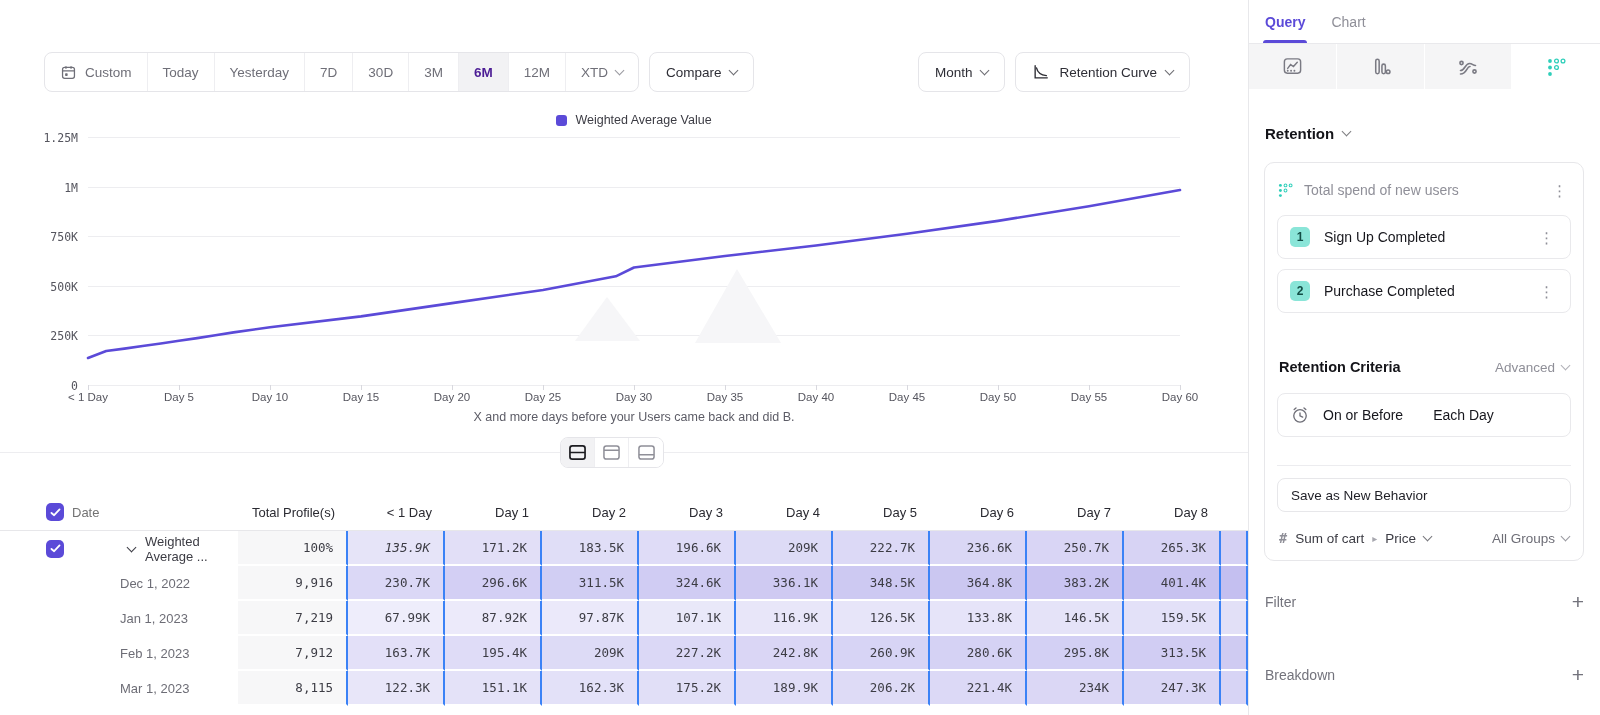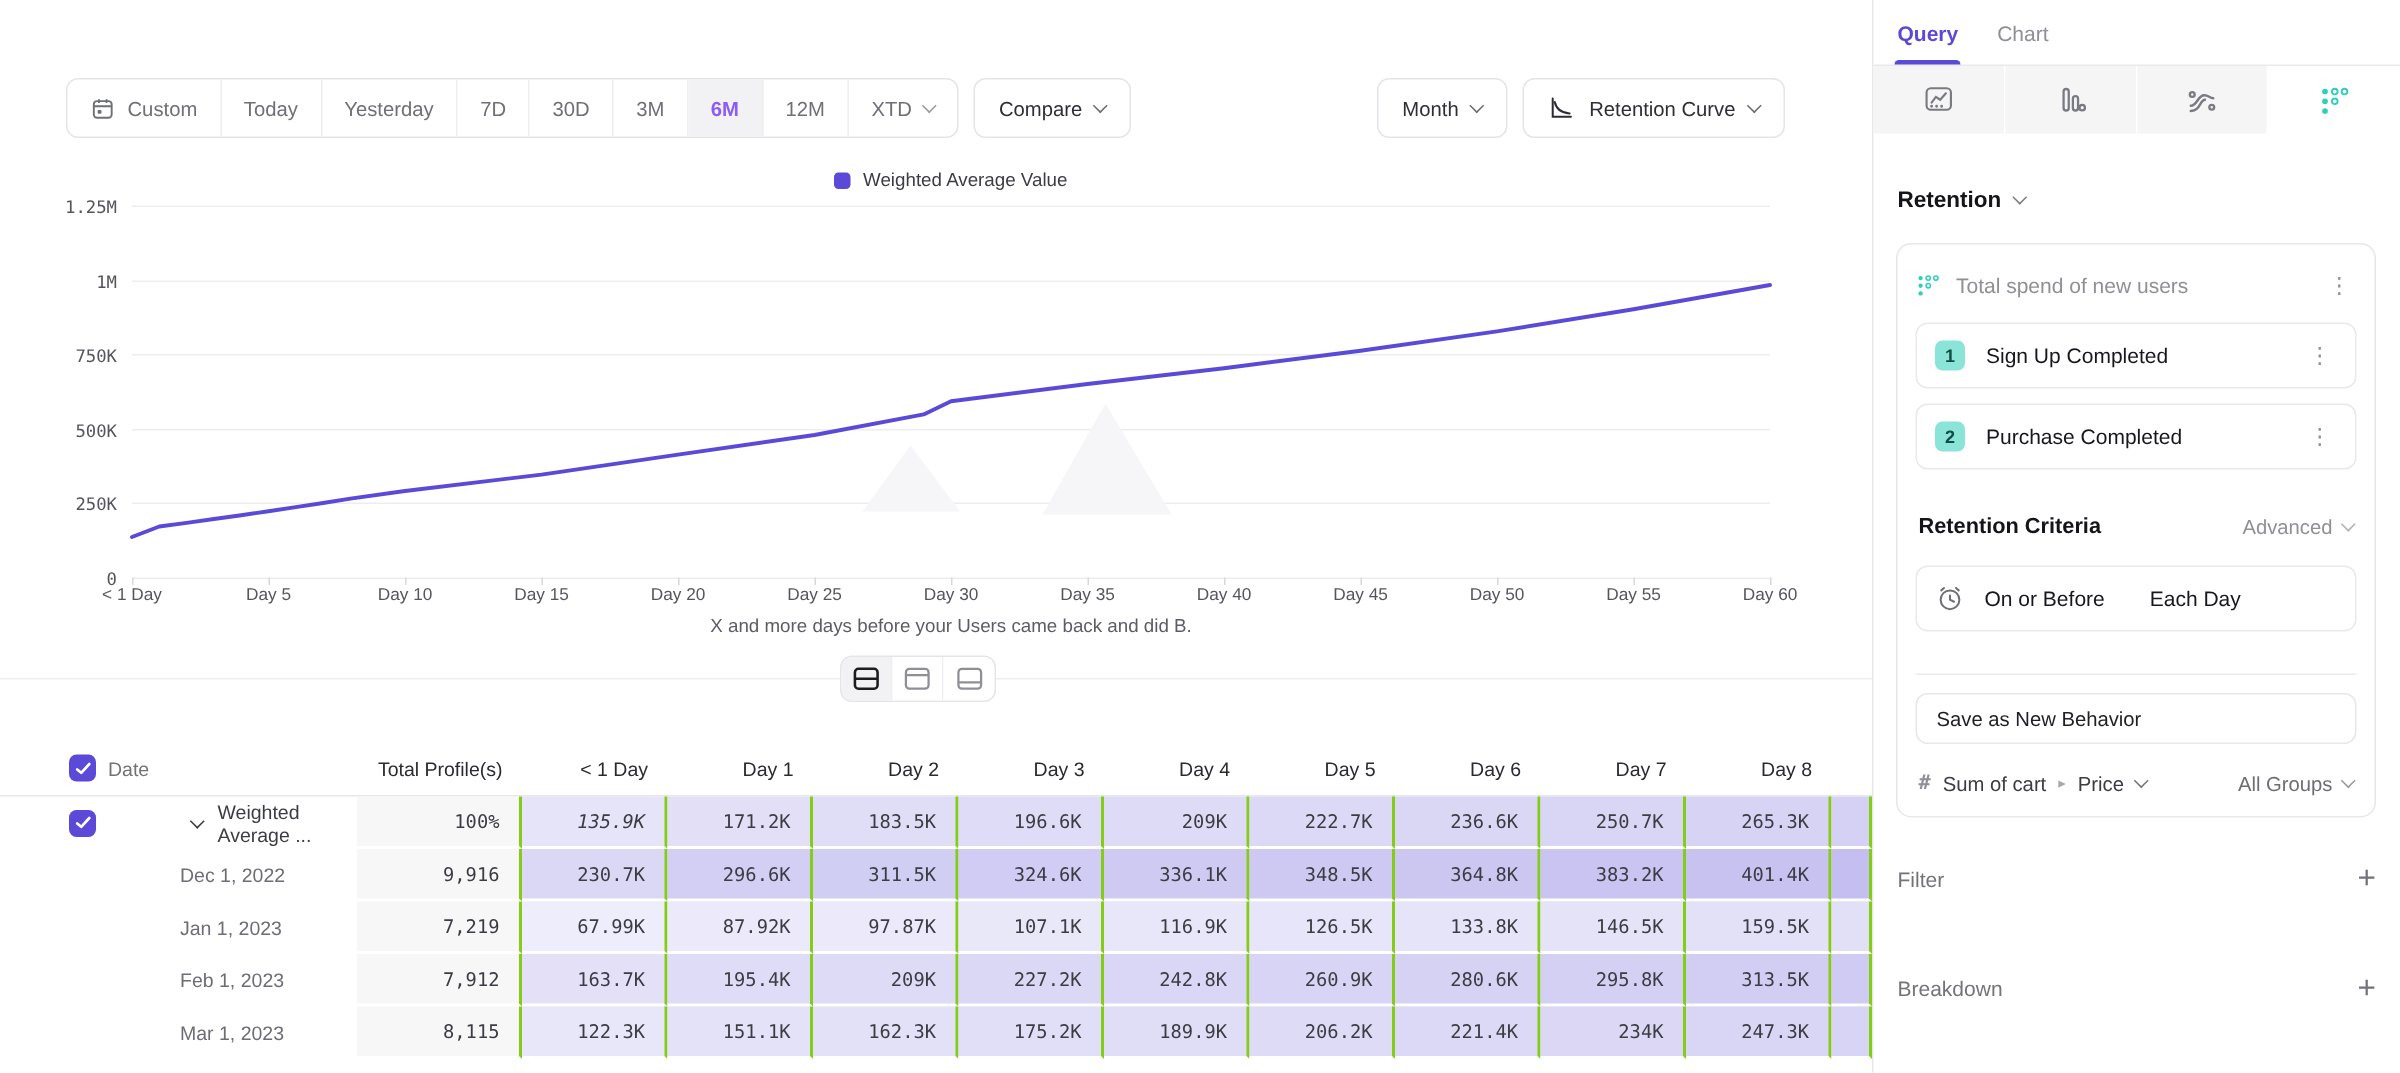--- a/index.html
+++ b/index.html
@@ -11,21 +11,21 @@
     font-family:"Liberation Sans",sans-serif;color:var(--ink);font-size:13.5px}
   .mono{font-family:"DejaVu Sans Mono",monospace}
 
   
   .main{position:absolute;left:0;top:0;width:1248px;height:715px;overflow:hidden}
 
   .toolbar{position:absolute;left:44px;top:52px;width:1146px;display:flex;align-items:center}
   .seg-group{display:inline-flex;border:1px solid var(--border);border-radius:8px;overflow:hidden;height:40px;background:#fff}
   .seg{display:flex;align-items:center;gap:8px;padding:0 15px;color:var(--gray);border-right:1px solid #eeeef1;cursor:pointer;white-space:nowrap}
   .seg:last-child{border-right:none}
-  .seg.selected{background:#f2f2f4;color:#8b5cf6;font-weight:700}
+  .seg.selected{background:#f2f2f4;color:#4c1d95;font-weight:700}
   .btn{border:1px solid var(--border);border-radius:8px;background:#fff;display:inline-flex;align-items:center;gap:9px;height:40px;padding:0 16px;color:#2e2e36;cursor:pointer;white-space:nowrap}
   .ml10{margin-left:10px}.mla{margin-left:auto}
   .chev{width:7px;height:7px;border-right:1.6px solid currentColor;border-bottom:1.6px solid currentColor;transform:rotate(45deg);flex:none;margin-top:-4px;opacity:.7}
 
   .legend{position:absolute;left:88px;top:113px;width:1092px;display:flex;justify-content:center;align-items:center;gap:8px;font-size:12.5px;color:#3c3c44;cursor:pointer}
   .legend .swatch{width:11px;height:11px;border-radius:3px;background:var(--accent)}
 
   .gridline{position:absolute;left:88px;width:1092px;height:1px;background:var(--grid)}
   .ylab{position:absolute;left:0;width:78px;text-align:right;font-size:11.5px;color:#55555e;transform:translateY(-6px)}
   .xtick{position:absolute;top:385px;width:1px;height:5px;background:#d8d8de}
@@ -38,21 +38,21 @@
   .vt{width:34px;display:flex;align-items:center;justify-content:center;border-right:1px solid #eeeef1;cursor:pointer;background:#fff}
   .vt:last-child{border-right:none}
   .vt.active{background:#f2f2f4}
 
   
   .tbl{position:absolute;left:0;top:494px;width:1248px}
   .tr{display:grid;grid-template-columns:238px 110px repeat(9,97px) 1fr;height:35px}
   .tr.head{height:37px;border-bottom:1px solid #e7e7ea}
   .cell{display:flex;align-items:center;justify-content:flex-end;padding-right:13px;
     font-family:"DejaVu Sans Mono",monospace;font-size:12.5px;color:#3c3c44;
-    border-right:2px solid #84cc16;border-bottom:2px solid #fff}
+    border-right:2px solid #3b82f6;border-bottom:2px solid #fff}
   .hcell{display:flex;align-items:center;justify-content:flex-end;padding-right:13px;font-size:13px;font-weight:500;color:#2a2a31}
   .datecell{display:flex;align-items:center;padding-left:46px;gap:8px;font-size:13px;color:#6d6d76}
   .datecell.head{color:#737373;font-weight:500}
   .datecell .lbl-avg{color:#3c3c44}
   .profcell{background:#f7f7f8}
   .cb{width:18px;height:18px;border-radius:5px;background:var(--accent);display:flex;align-items:center;justify-content:center;flex:none;cursor:pointer}
   .row-chev{width:7px;height:7px;border-right:1.7px solid #3c3c44;border-bottom:1.7px solid #3c3c44;transform:rotate(45deg);margin:-3px 2px 0 56px;cursor:pointer;flex:none}
   .indent{padding-left:120px}
 
   
@@ -64,21 +64,21 @@
   .view-switcher{display:grid;grid-template-columns:repeat(4,1fr);height:45px}
   .vs-cell{display:flex;align-items:center;justify-content:center;background:#f5f5f6;border-right:1px solid #fff;cursor:pointer}
   .vs-cell.active{background:#fff}
   .section-head{display:flex;align-items:center;gap:9px;margin:36px 16px 0;font-size:15px;font-weight:700;color:#141419;cursor:pointer}
   .section-head .chev{opacity:.55}
   .qcard{margin:20px 16px 0 15px;border:1px solid #e7e7ea;border-radius:10px;padding:12px 12px 14px}
   .qcard-head{display:flex;align-items:center;gap:10px;height:30px;color:var(--light-gray);font-size:14px}
   .kebab{margin-left:auto;color:var(--light-gray);font-size:15px;line-height:1;cursor:pointer;padding:2px 4px}
   .step{display:flex;align-items:center;gap:14px;height:44px;margin-top:10px;border:1px solid #e9e9ec;border-radius:8px;padding:0 12px;font-size:14px;color:#17171d;cursor:pointer}
   .badge{width:20px;height:20px;border-radius:5px;background:#8ae5d8;color:#124d45;font-size:12px;font-weight:700;display:flex;align-items:center;justify-content:center;flex:none}
-  .criteria-row{display:flex;align-items:center;margin-top:30px;padding:0 2px}
+  .criteria-row{display:flex;align-items:center;margin-top:46px;padding:0 2px}
   .criteria-row .title{font-size:14.5px;font-weight:700;color:#141419}
   .adv{margin-left:auto;display:flex;align-items:center;gap:7px;color:var(--light-gray);font-size:13.5px;cursor:pointer}
   .onb{display:flex;align-items:center;gap:13px;height:44px;margin-top:18px;border:1px solid #e9e9ec;border-radius:8px;padding:0 12px;font-size:14px;color:#17171d}
   .onb .gap{width:4px}
   .qdivider{height:1px;background:#ececef;margin:28px 0 0}
   .save-btn{display:flex;align-items:center;height:34px;margin-top:12px;border:1px solid #e7e7ea;border-radius:8px;padding:0 13px;font-size:13.5px;font-weight:500;color:#1f1f26;cursor:pointer;background:#fff}
   .measure{display:flex;align-items:center;gap:9px;margin-top:18px;font-size:13.5px;color:#3c3c44;padding:0 2px}
   .measure .sym{color:var(--light-gray);font-weight:700}
   .measure .caret{color:#a7a7af;font-size:10px}
   .measure .grp{margin-left:auto;display:flex;align-items:center;gap:7px;color:#6d6d76;cursor:pointer}

